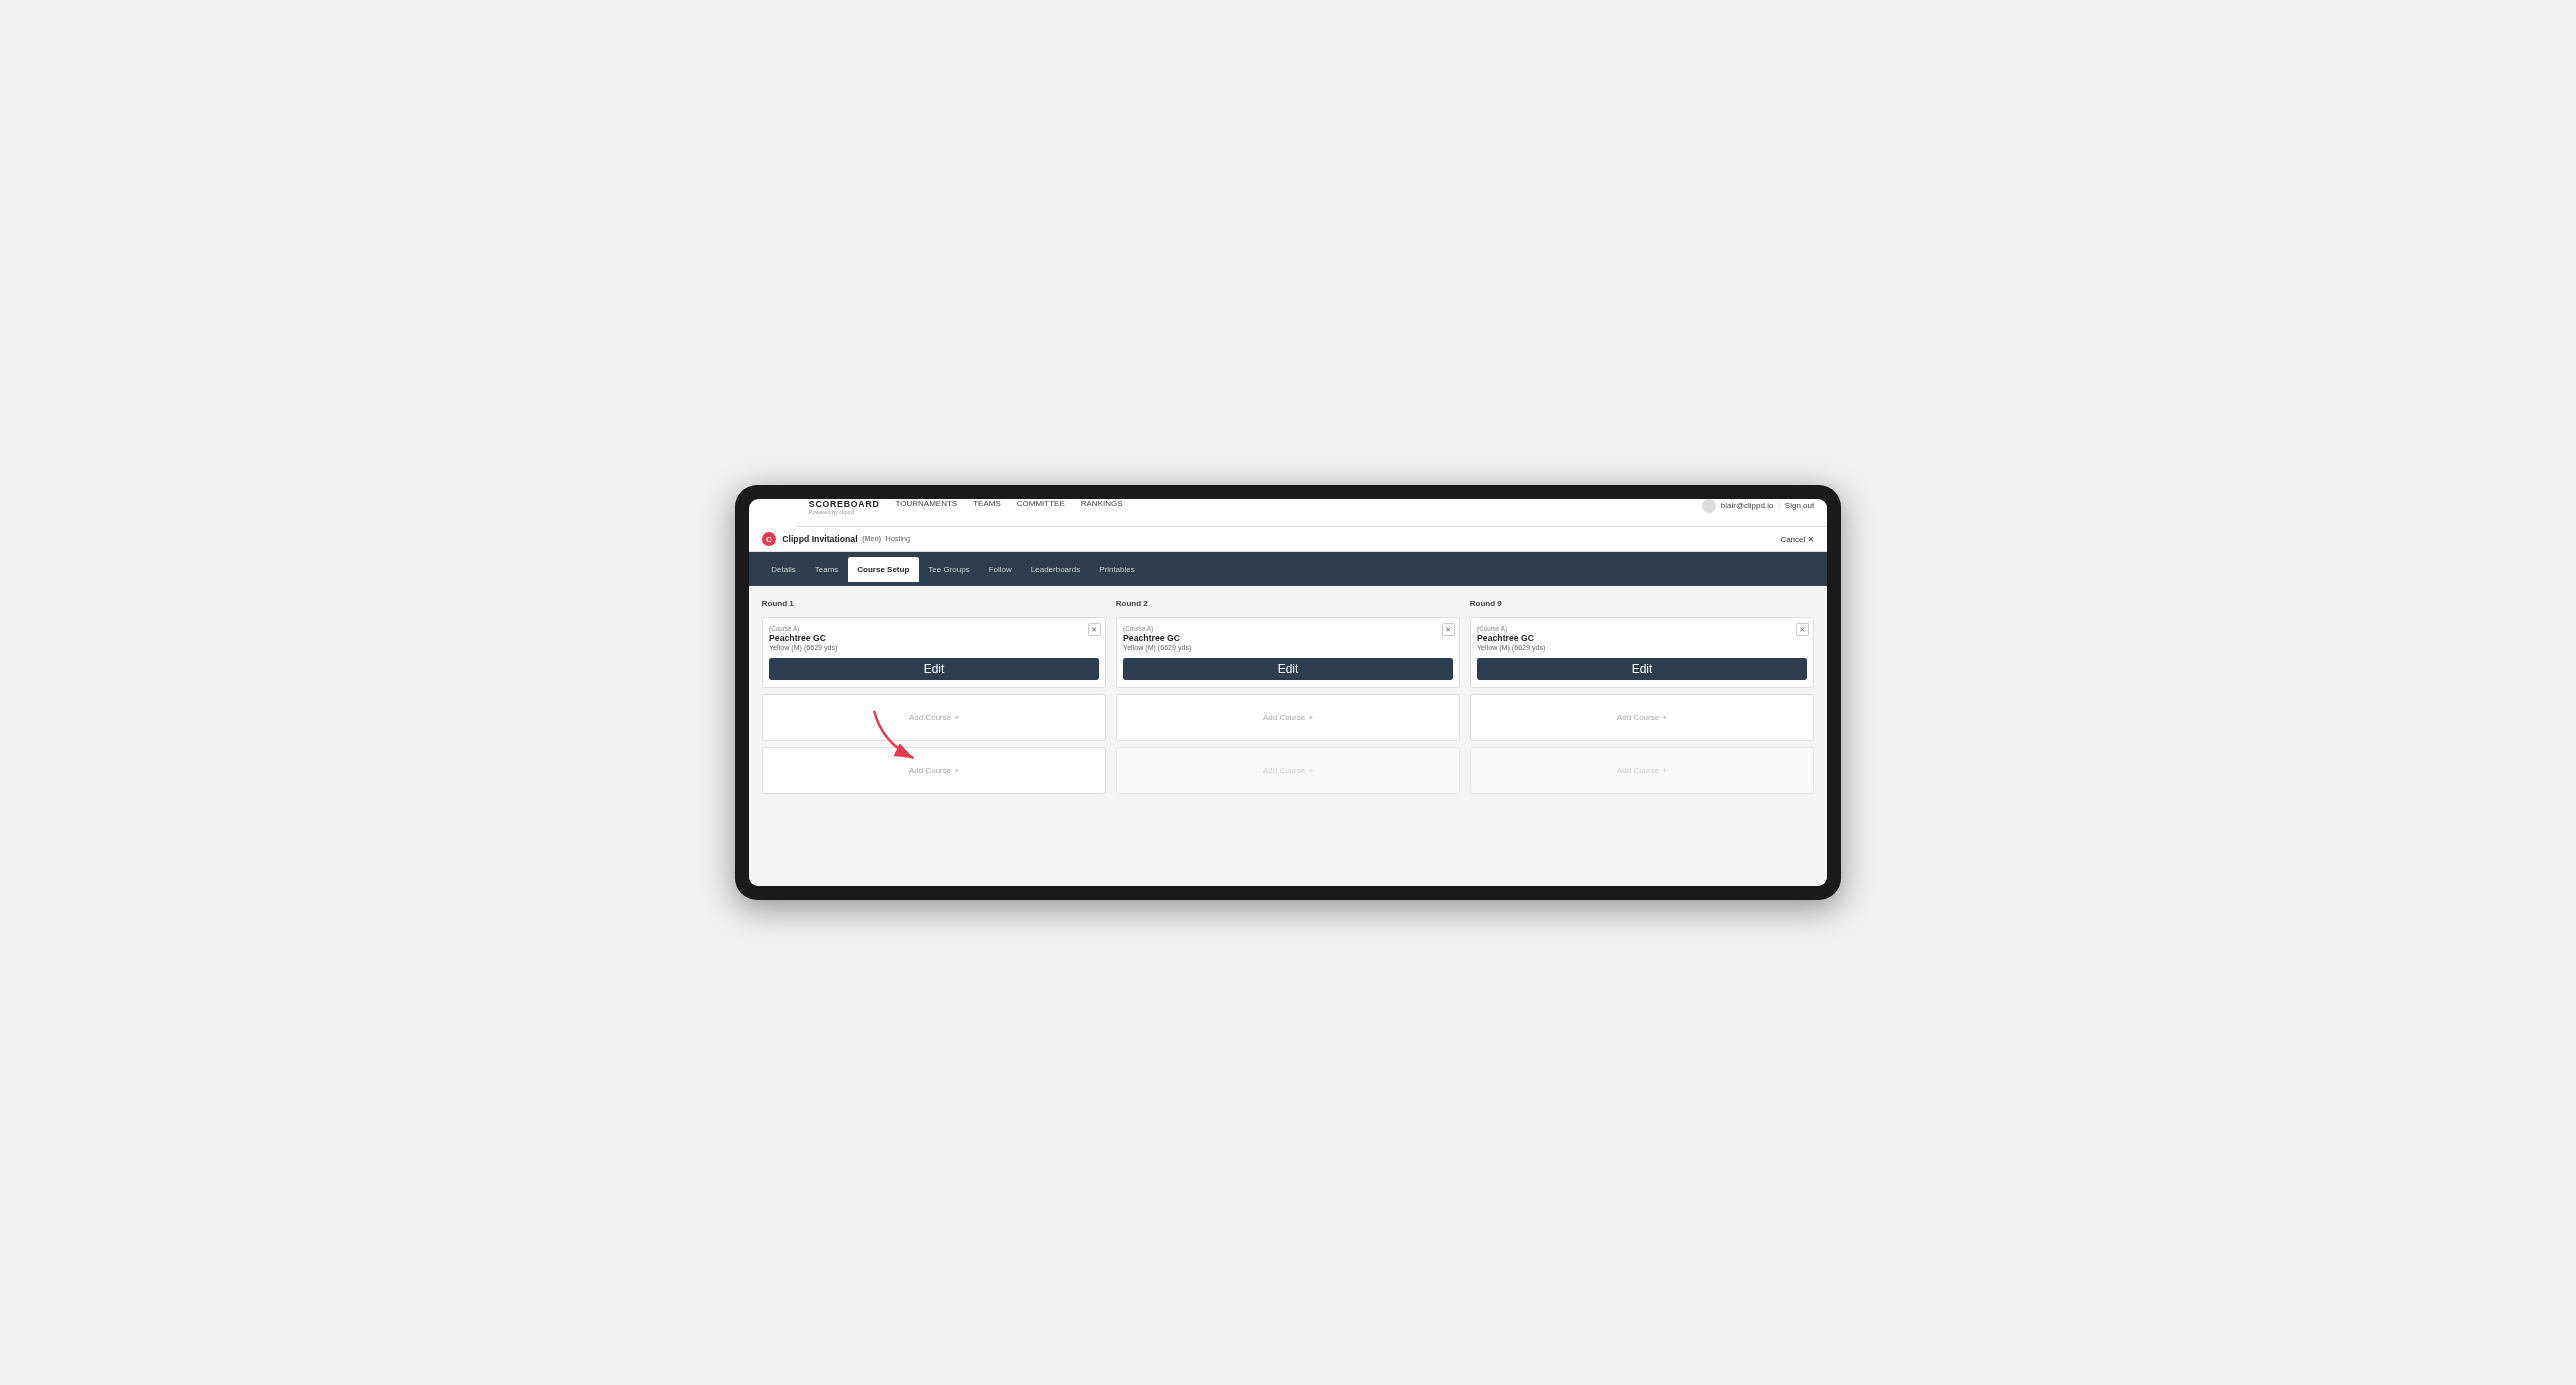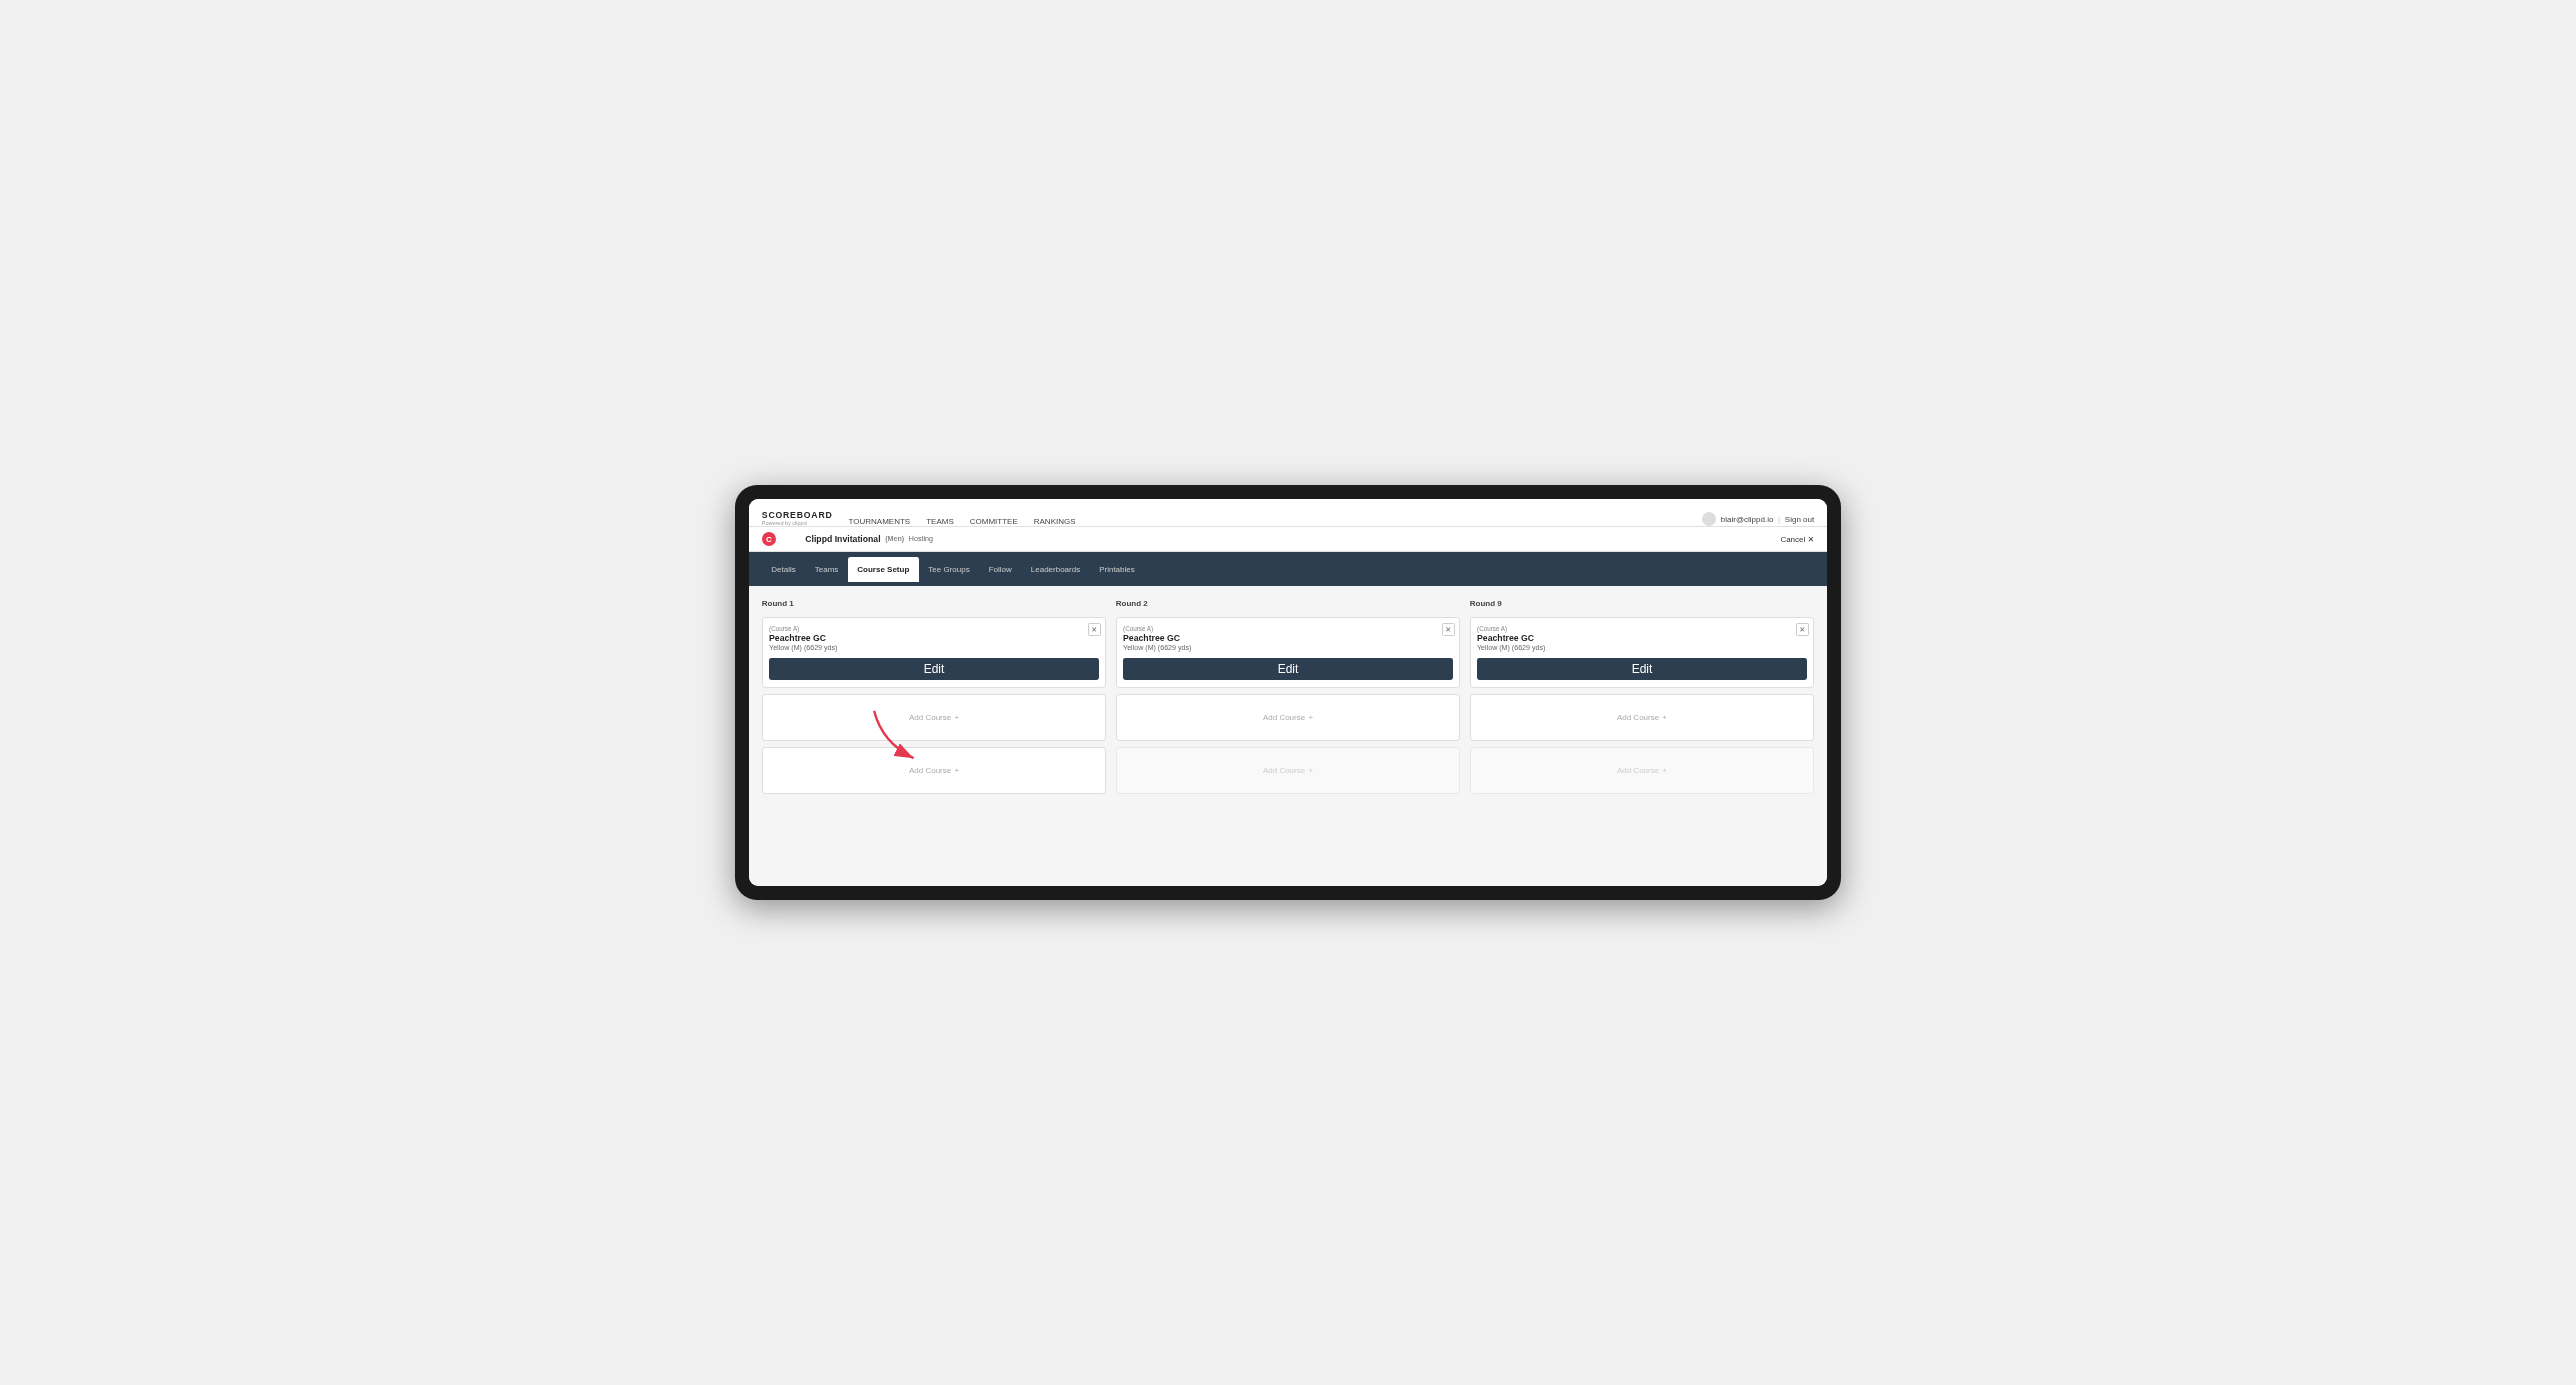--- a/index.html
+++ b/index.html
@@ -56,23 +56,24 @@
       height: 63px;
       z-index: 10;
       pointer-events: none;
     }
 
     
     .top-nav {
       background: #fff;
       border-bottom: 0.8px solid #e0e0e0;
       display: flex;
-      align-items: flex-end;
+      align-items: flex-start;
       padding: 0 12.6px;
       height: 28.4px;
+      margin-left: 47px;
     }
     .logo-area {
       display: flex;
       flex-direction: column;
       margin-right: 16px;
     }
     .logo-scoreboard {
       font-size: 8.7px;
       font-weight: 800;
       letter-spacing: 0.8px;
@@ -135,21 +136,20 @@
       color: #fff;
       font-size: 8px;
       font-weight: bold;
       margin-right: 6.3px;
     }
     .tournament-name {
       font-size: 8.7px;
       font-weight: 600;
       color: #222;
       margin-right: 4.7px;
-      margin-left: 23px;
     }
     .men-badge {
       font-size: 7.1px;
       color: #888;
       font-weight: bold;
     }
     .hosting-badge {
       font-size: 7.1px;
       color: #666;
       margin-left: 4.7px;

